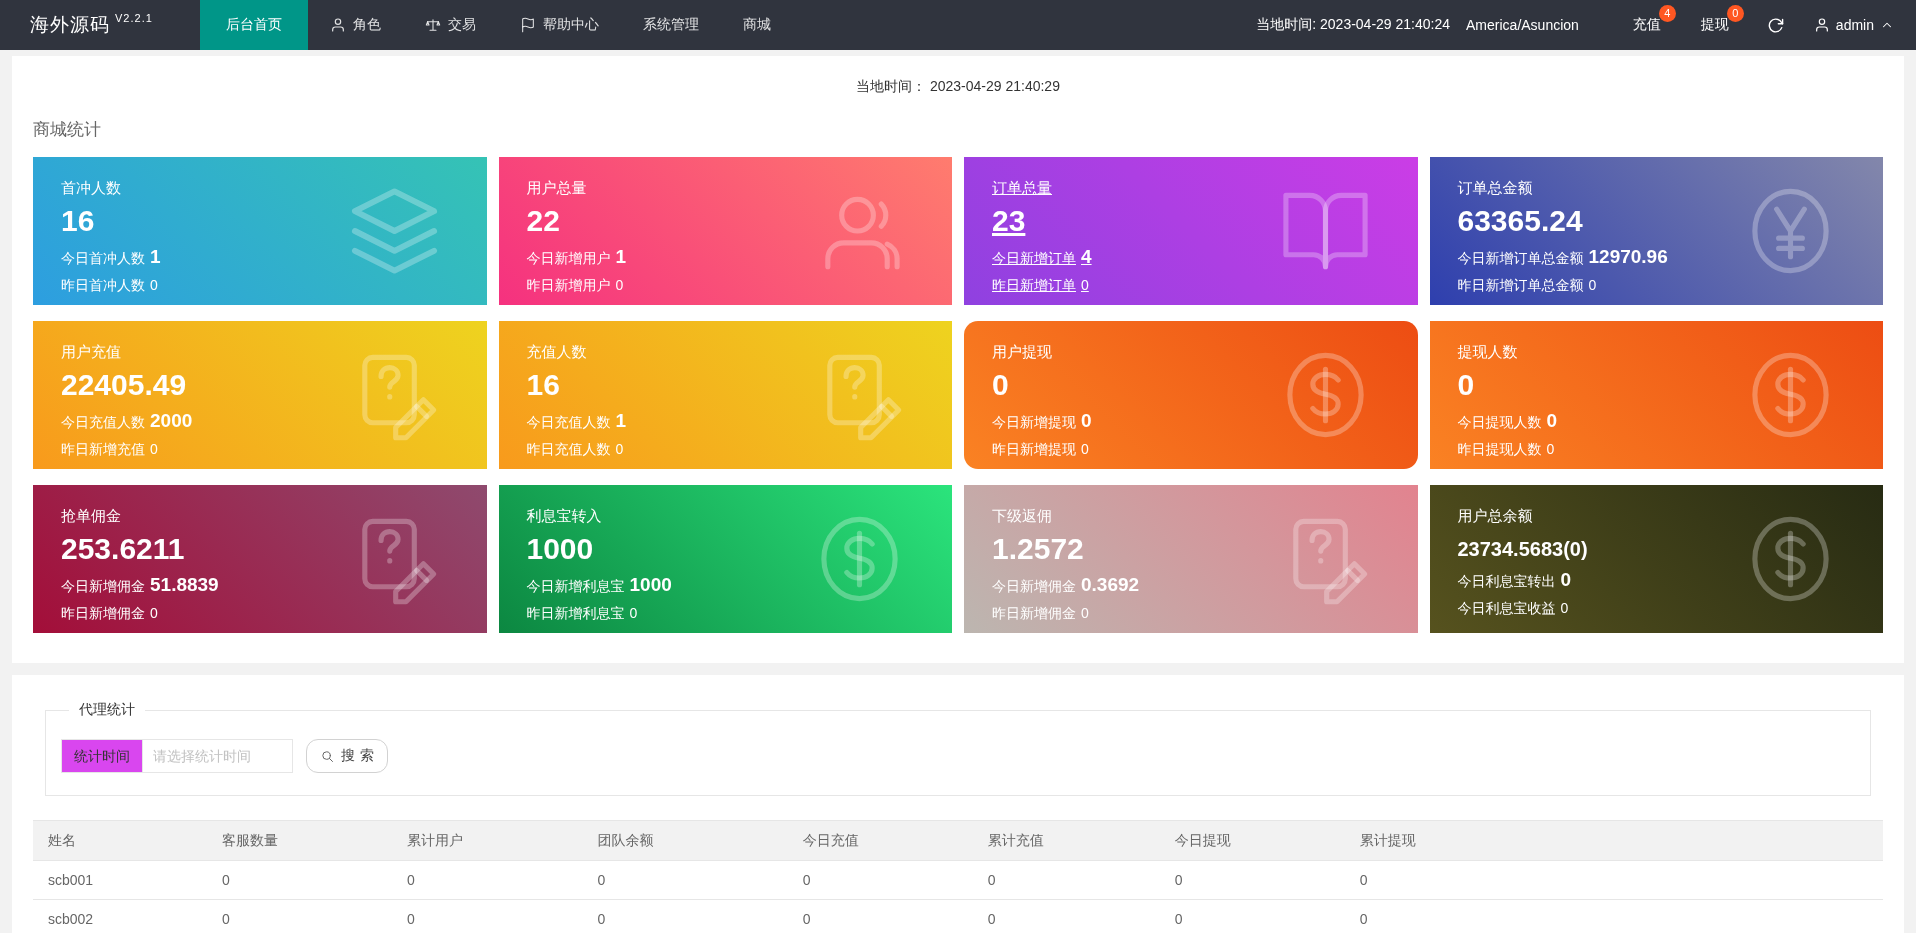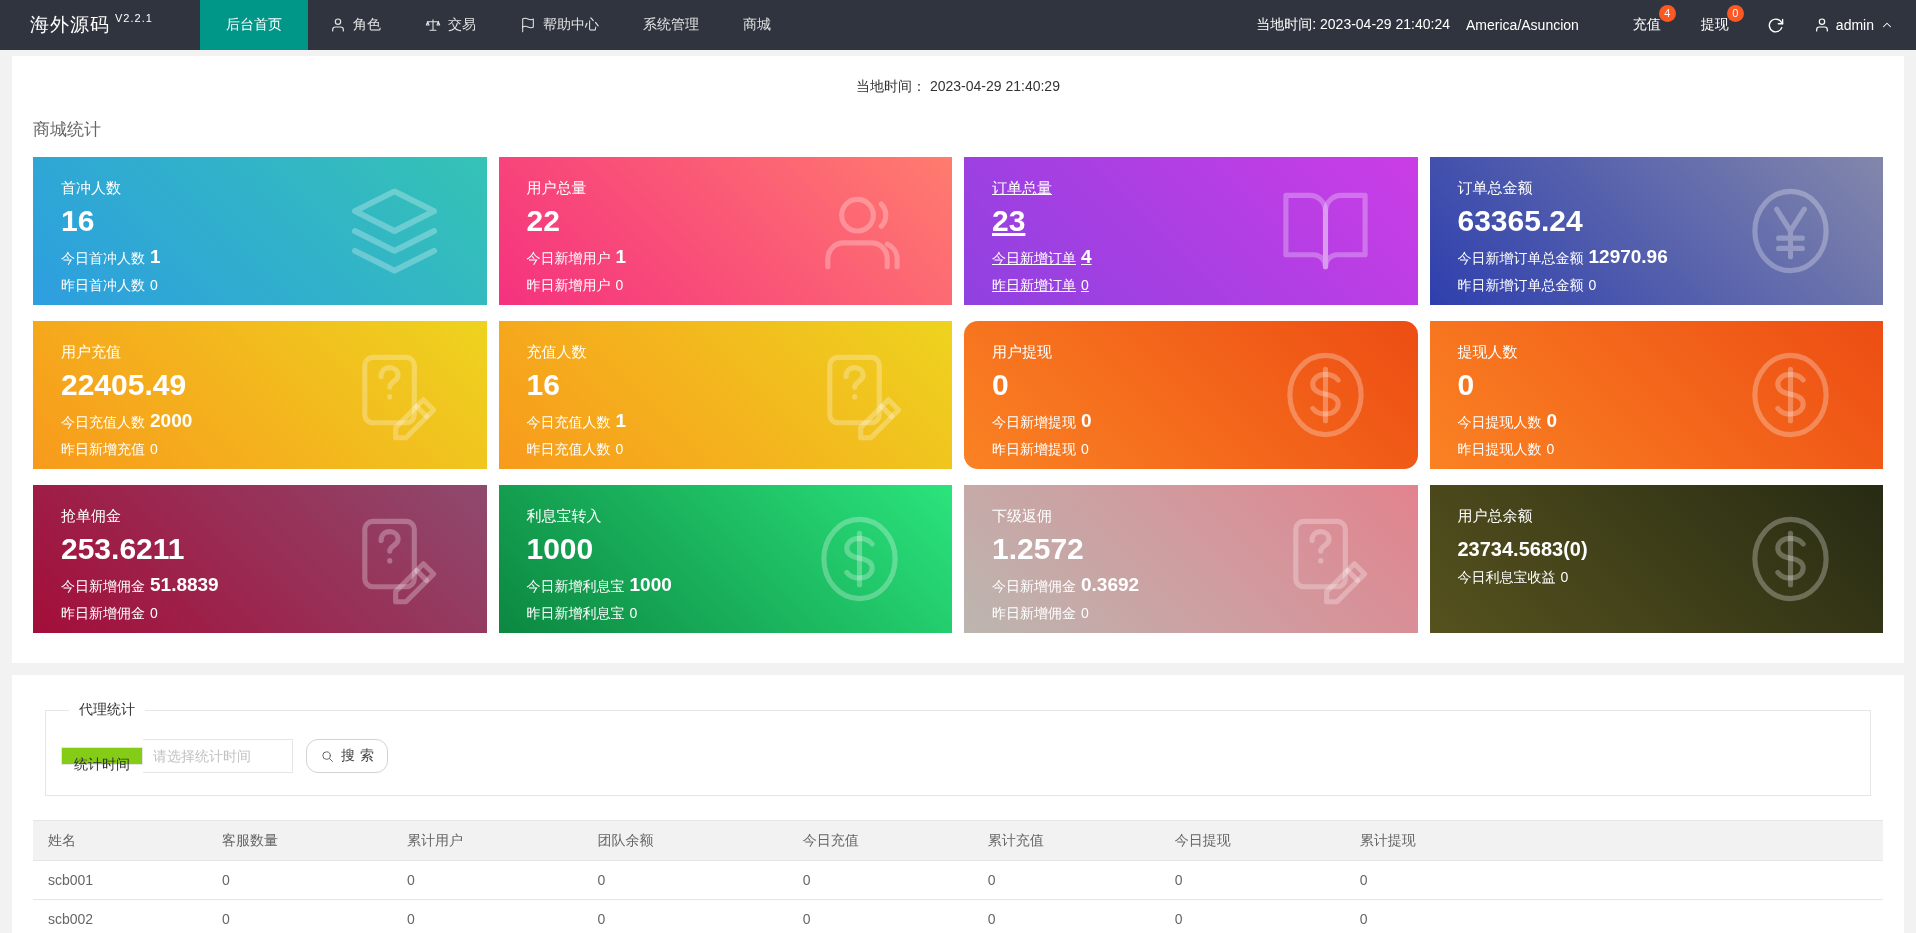--- a/index.html
+++ b/index.html
@@ -43,21 +43,21 @@
   .card-line .big { font-size:19px; font-weight:bold; margin-left:5px; }
   .card-line .small { margin-left:5px; }
   .card-icon { position:absolute; right:45px; top:50%; transform:translateY(-50%); width:95px; height:95px; color:rgba(255,255,255,.28); }
   .card-icon svg { width:100%; height:100%; }
 
   
   .panel2 { padding:26px 21px 20px; min-height:322px; }
   .field { border:1px solid #e6e6e6; margin:0 12px; padding:12px 15px 22px; }
   .field legend { font-size:14px; color:#333; padding:0 10px; margin-left:8px; }
   .form-row { display:flex; align-items:center; margin-top:8px; }
-  .form-label { border:1px solid #e6e6e6; padding:0 12px; height:18px; line-height:32px; font-size:14px; color:#333; background:#84cc16; }
+  .form-label { border:1px solid #e6e6e6; padding:0 12px; height:34px; line-height:32px; font-size:14px; color:#333; background:#d946ef; }
   .form-input { border:1px solid #e6e6e6; border-left:none; height:34px; padding:0 10px; font-size:14px; width:150px; color:#333; outline:none; font-family:inherit; }
   .form-input::placeholder { color:#c2c2c2; }
   .search-btn { margin-left:13px; height:34px; padding:0 13px; background:#fff; border:1px solid #d2d2d2; border-radius:12px; font-size:14px; color:#444; display:flex; align-items:center; gap:6px; cursor:pointer; font-family:inherit; }
   .search-btn .s-ic { width:15px; height:15px; color:#666; }
   .search-btn .s-ic svg { width:100%; height:100%; }
   .search-btn .s-label { letter-spacing:5px; margin-right:-5px; }
 
   
   .table-wrap { margin-top:24px; }
   table { width:100%; border-collapse:collapse; font-size:14px; color:#666; table-layout:fixed; }
@@ -322,20 +322,23 @@
             <path d="M8.6 7.3c0-1.4 1-2.2 2.2-2.2 1.2 0 2.1.8 2.1 1.9 0 1.6-2.1 1.6-2.1 3"></path>
             <line x1="10.8" y1="12.4" x2="10.8" y2="12.5"></line>
             <path d="M12.3 20.2l7-7 2.6 2.6-7 7h-2.6z"></path>
             <line x1="17.6" y1="14.9" x2="20.1" y2="17.4"></line>
           </svg></span>
       </div>
       <div class="card small-value" style="background: linear-gradient(45deg, rgb(86, 82, 30), rgb(39, 43, 19));">
         <div class="card-title">用户总余额</div>
         <div class="card-value">23734.5683(0)</div>
         <div class="card-line">
+          <span>今日利息宝转出</span><span class="big">0</span>
+        </div>
+        <div class="card-line">
           <span>今日利息宝收益</span><span class="small">0</span>
         </div>
         <span class="card-icon"><svg xmlns="http://www.w3.org/2000/svg" viewBox="0 0 24 24" fill="none" stroke="currentColor" stroke-linecap="round" stroke-linejoin="round" stroke-width="1.3">
             <ellipse cx="12" cy="12" rx="9" ry="10"></ellipse>
             <path d="M12 5.5v13"></path>
             <path d="M15.2 8.2c-.7-.9-1.9-1.4-3.2-1.4-1.8 0-3.2 1-3.2 2.5s1.4 2.2 3.2 2.5c1.8.3 3.2 1 3.2 2.5s-1.4 2.5-3.2 2.5c-1.3 0-2.5-.5-3.2-1.4"></path>
           </svg></span>
       </div>
   </div>
 </div>

